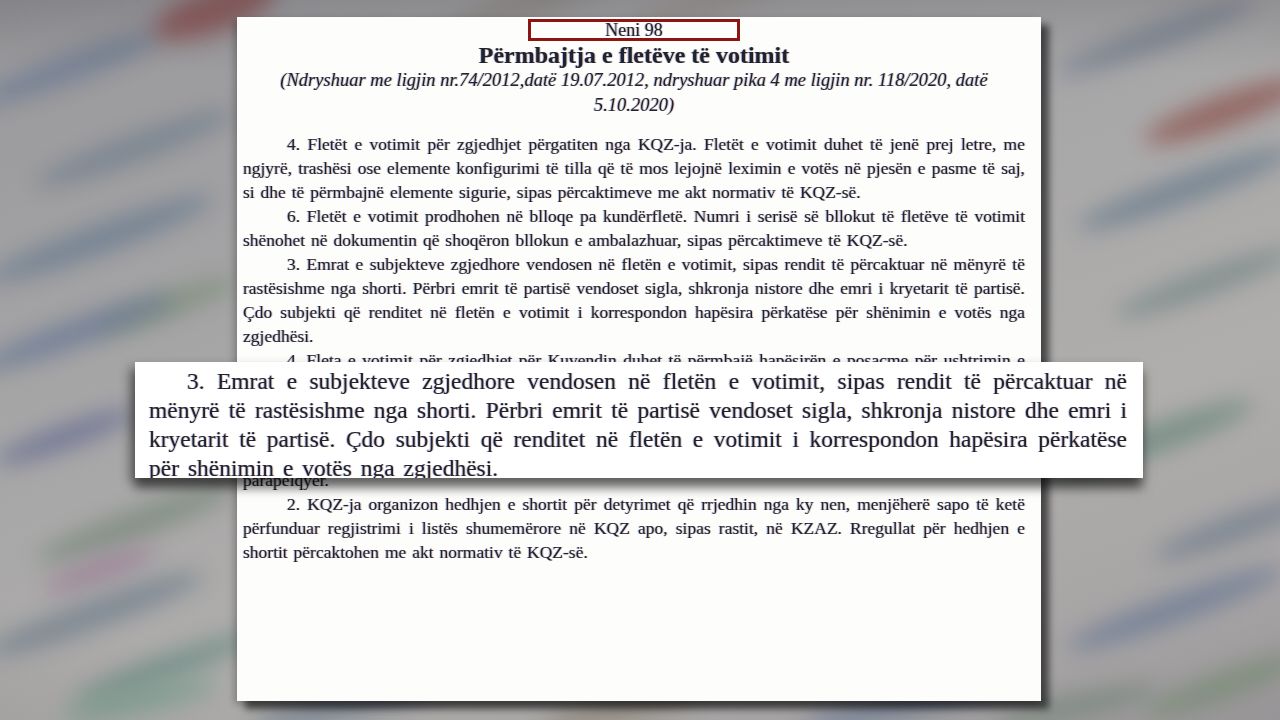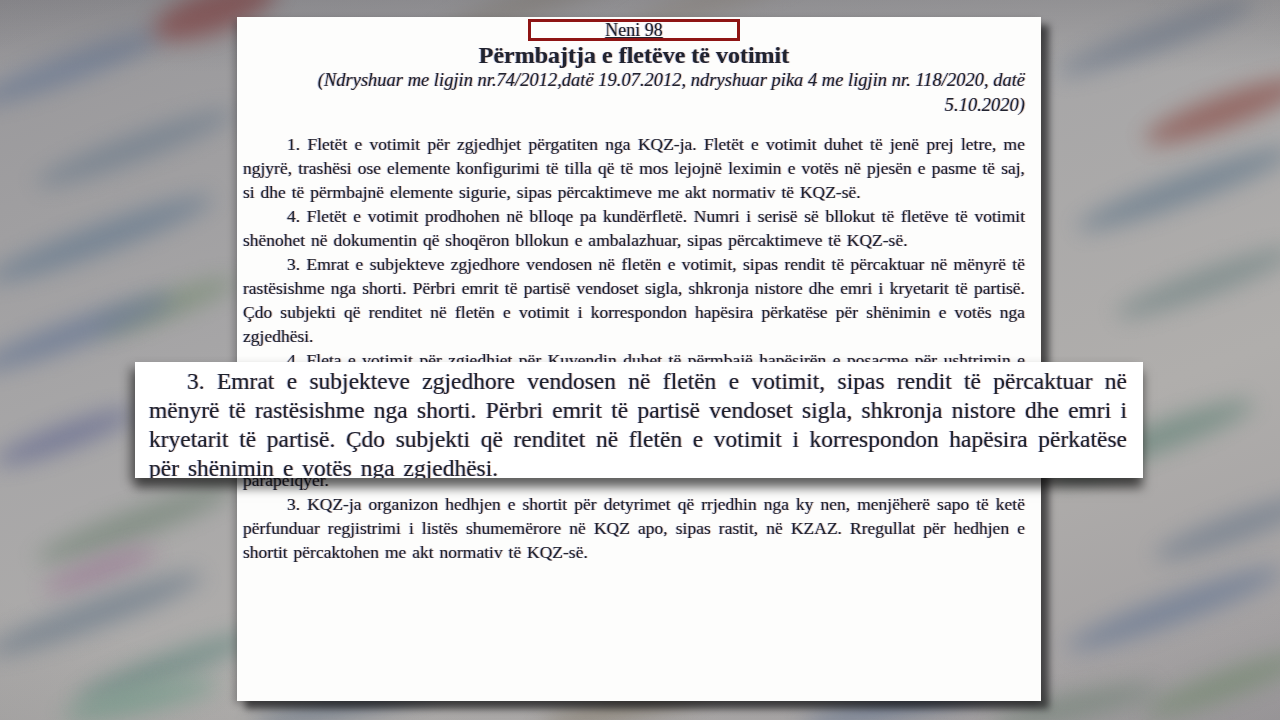--- a/index.html
+++ b/index.html
@@ -23,26 +23,26 @@
     background:#fdfdfc;box-shadow:8px 8px 7px rgba(8,8,10,0.6), -3px 3px 7px rgba(8,8,10,0.25);
     box-sizing:border-box;overflow:hidden;
   }
   .page-inner{padding:2px 16px 0 6px;}
   .ink{color:#20232f;text-shadow:1px 0 rgba(168,72,18,0.28), -1px 0 rgba(22,58,168,0.30);}
   .article-box{
     width:212px;height:22px;box-sizing:border-box;margin:0 auto;
     border:3px solid #8e1414;background:#fdfdfc;text-align:center;
     font-size:18px;line-height:16px;
   }
-  .article-box span{text-decoration:underline;text-align:right;}
+  .article-box span{text-align:right;}
   .doc-title{
     text-align:center;font-weight:bold;font-size:24px;line-height:24px;margin:2px 0 0;
   }
   .doc-note{
-    text-align:right;font-style:italic;font-size:18.5px;line-height:25px;margin:1px 0 0;
+    text-align:center;font-style:italic;font-size:18.5px;line-height:25px;margin:1px 0 0;
   }
   .para{
     font-size:17.5px;line-height:24px;text-align:justify;margin:0;word-spacing:1.5px;
   }
   .para.indent{text-indent:44px;}
   .para.first{margin-top:14px;}
   
   .callout{
     position:absolute;left:135px;top:362px;width:1008px;height:116px;
     box-sizing:border-box;background:#ffffff;padding:5px 16px 0 14px;
@@ -88,23 +88,23 @@
 <div class="vignette"></div>
 
 <div class="page">
   <div class="page-inner">
     <div class="article-box">
       <span class="ink">Neni 98</span>
     </div>
     <div class="doc-title ink">Përmbajtja e fletëve të votimit</div>
     <div class="doc-note ink">(Ndryshuar me ligjin nr.74/2012,datë 19.07.2012, ndryshuar pika 4 me ligjin  nr. 118/2020, datë 5.10.2020)</div>
 
-    <p class="para indent first ink">1. Fletët e votimit për zgjedhjet përgatiten nga KQZ-ja. Fletët e votimit duhet të jenë prej letre, me ngjyrë, trashësi ose elemente konfigurimi të tilla që të mos lejojnë leximin e votës në pjesën e pasme të saj, si dhe të përmbajnë elemente sigurie, sipas përcaktimeve me akt normativ të KQZ-së.</p>
-    <p class="para indent ink">4. Fletët e votimit prodhohen në blloqe pa kundërfletë. Numri i serisë së bllokut të fletëve të votimit shënohet në dokumentin që shoqëron bllokun e ambalazhuar, sipas përcaktimeve të KQZ-së.</p>
+    <p class="para indent first ink">4. Fletët e votimit për zgjedhjet përgatiten nga KQZ-ja. Fletët e votimit duhet të jenë prej letre, me ngjyrë, trashësi ose elemente konfigurimi të tilla që të mos lejojnë leximin e votës në pjesën e pasme të saj, si dhe të përmbajnë elemente sigurie, sipas përcaktimeve me akt normativ të KQZ-së.</p>
+    <p class="para indent ink">6. Fletët e votimit prodhohen në blloqe pa kundërfletë. Numri i serisë së bllokut të fletëve të votimit shënohet në dokumentin që shoqëron bllokun e ambalazhuar, sipas përcaktimeve të KQZ-së.</p>
     <p class="para indent ink">3. Emrat e subjekteve zgjedhore vendosen në fletën e votimit, sipas rendit të përcaktuar në mënyrë të rastësishme nga shorti. Përbri emrit të partisë vendoset sigla, shkronja nistore dhe emri i kryetarit të partisë. Çdo subjekti që renditet në fletën e votimit i korrespondon hapësira përkatëse për shënimin e votës nga zgjedhësi.</p>
     <p class="para indent ink">4. Fleta e votimit për zgjedhjet për Kuvendin duhet të përmbajë hapësirën e posaçme për ushtrimin e votimit parapëlqyes për kandidatët e subjektit zgjedhor. Mënyra e votimit parapëlqyes përcaktohet nga KQZ-ja në varësi nga numri i subjekteve pjesëmarrëse në zgjedhje, duke respektuar kushtin që informacioni i përcjellë nga fleta e votimit të mos jetë tejet i ngarkuar, konfigurimi i fletës të jetë i qartë e i kuptueshëm për zgjedhësin dhe zgjedhësi ta ketë të lehtë orientimin për votimin e subjektit zgjedhor dhe të kandidatit të parapëlqyer.</p>
-    <p class="para indent ink">3. KQZ-ja organizon hedhjen e shortit për detyrimet që rrjedhin nga ky nen, menjëherë sapo të ketë përfunduar regjistrimi i listës shumemërore në KQZ apo, sipas rastit, në KZAZ. Rregullat për hedhjen e shortit përcaktohen me akt normativ të KQZ-së.</p>
+    <p class="para indent ink">2. KQZ-ja organizon hedhjen e shortit për detyrimet që rrjedhin nga ky nen, menjëherë sapo të ketë përfunduar regjistrimi i listës shumemërore në KQZ apo, sipas rastit, në KZAZ. Rregullat për hedhjen e shortit përcaktohen me akt normativ të KQZ-së.</p>
   </div>
 </div>
 
 <div class="callout">
   <p class="ink">3. Emrat e subjekteve zgjedhore vendosen në fletën e votimit, sipas rendit të përcaktuar në mënyrë të rastësishme nga shorti. Përbri emrit të partisë vendoset sigla, shkronja nistore dhe emri i kryetarit të partisë. Çdo subjekti që renditet në fletën e votimit i korrespondon hapësira përkatëse për shënimin e votës nga zgjedhësi.</p>
 </div>
 
 </body></html>

